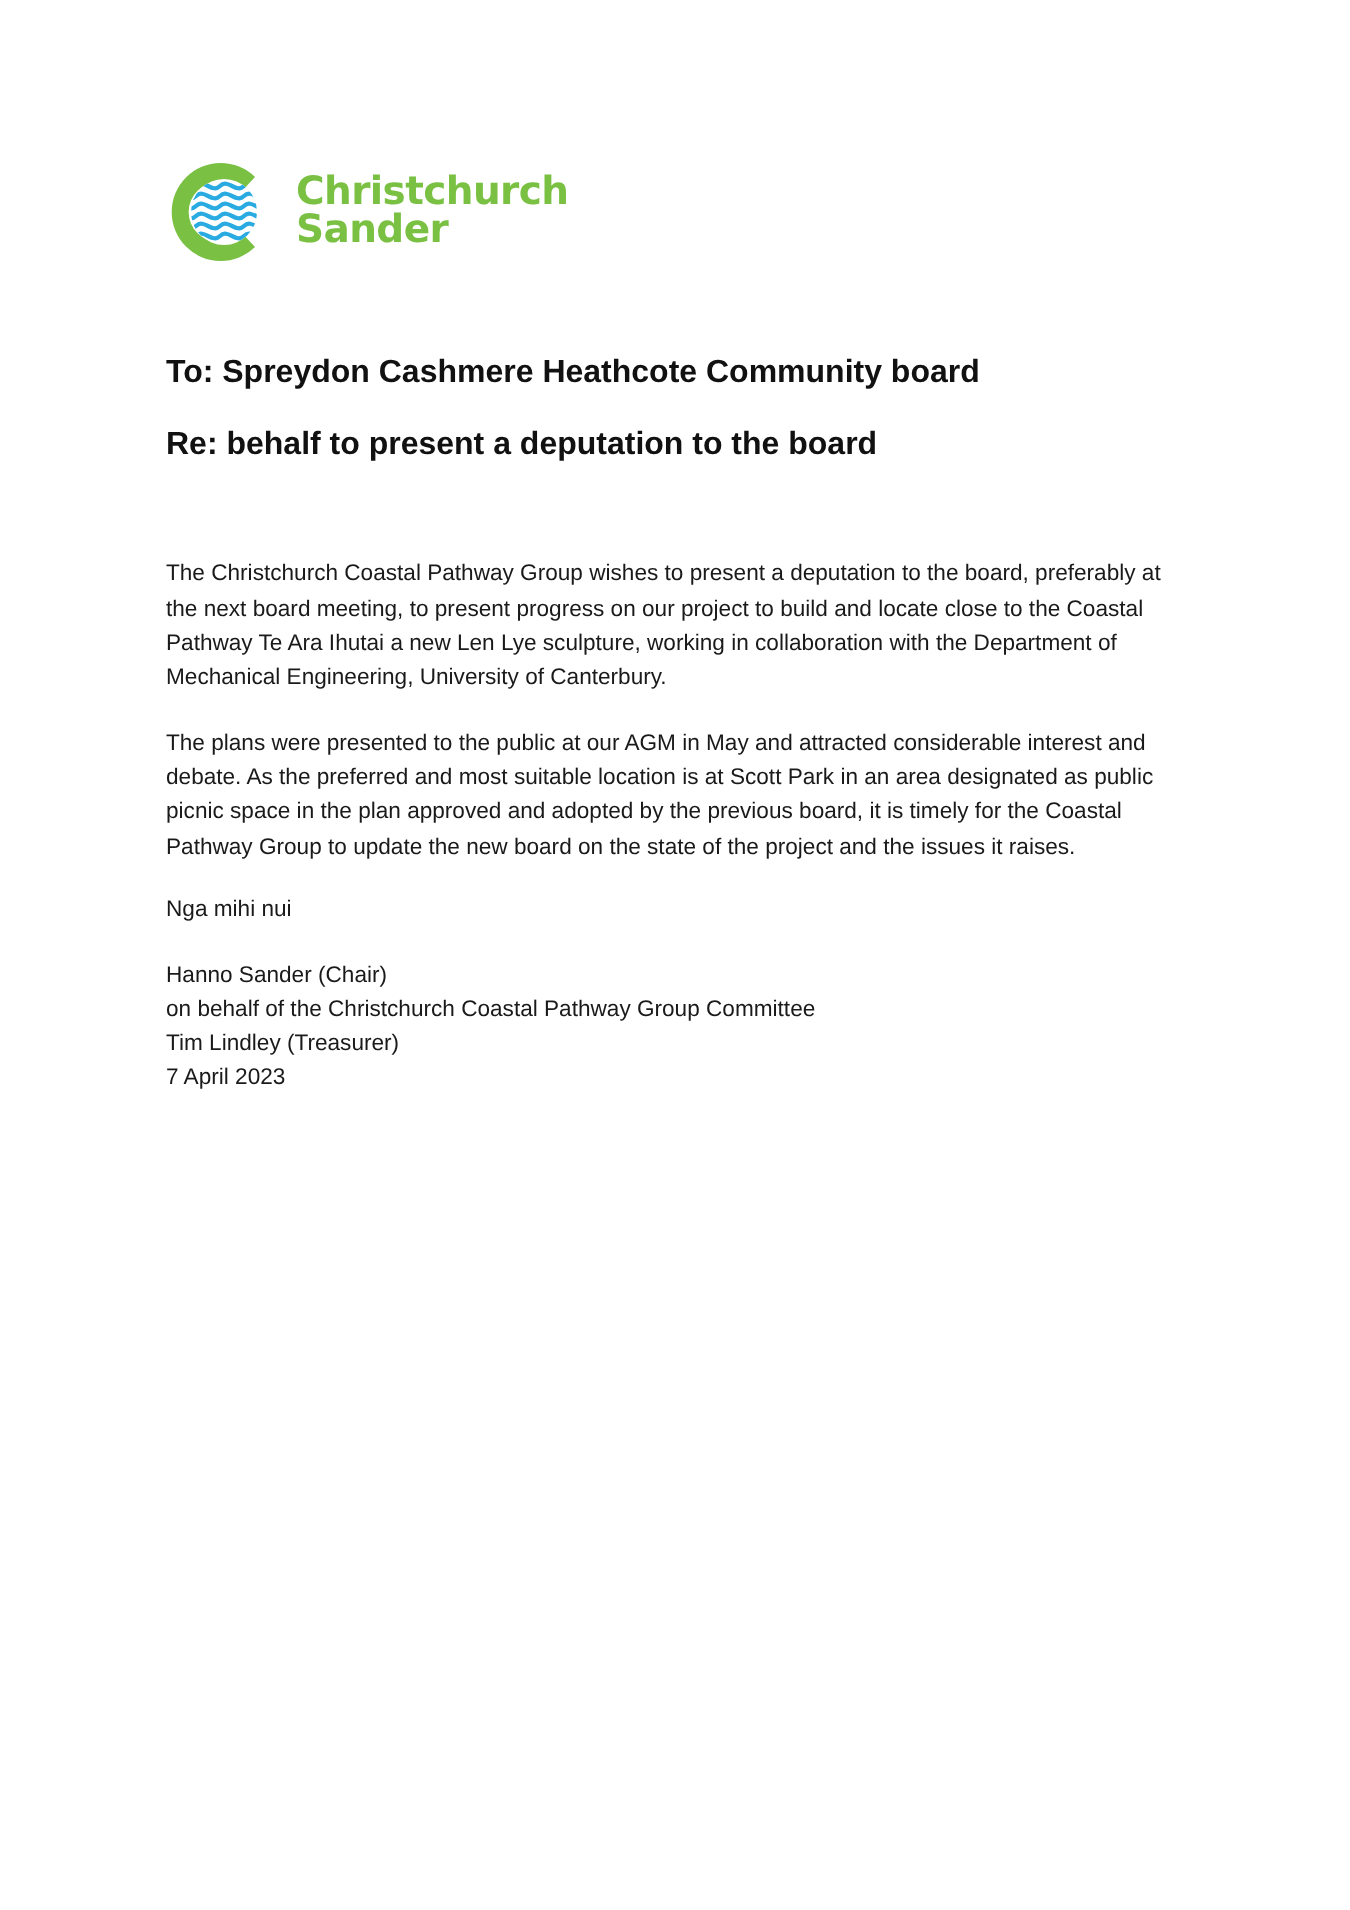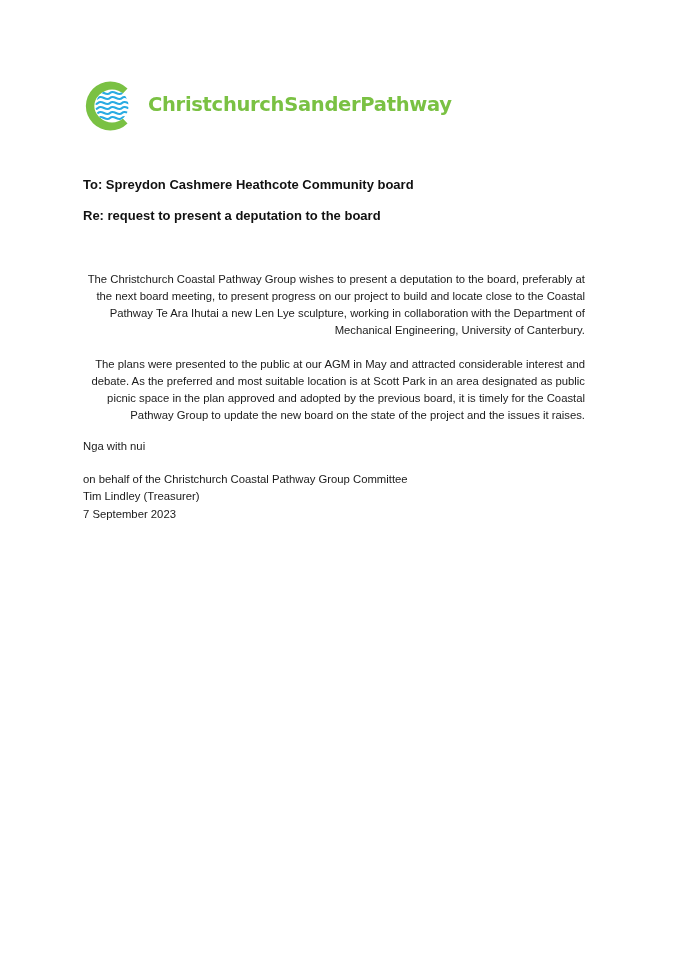--- a/index.html
+++ b/index.html
@@ -39,60 +39,60 @@
     flex: 0 0 62px;
     position: relative;
   }
   .logo-mark svg {
     display: block;
     width: 62px;
     height: 62px;
   }
   .logo-words {
     display: flex;
-    flex-direction: row;
+    flex-direction: column;
     line-height: 0.99;
     padding-bottom: 2px;
   }
   .logo-words span {
     font-family: "DejaVu Sans", sans-serif;
     font-weight: bold;
     font-size: 19.5px;
     letter-spacing: -0.3px;
     color: #7AC143;
     white-space: nowrap;
   }
 
   
   .letter {
     position: absolute;
     left: 83px;
     top: 176px;
     width: 502px;
   }
   .hdr-line {
-    font-size: 13px;
+    font-size: 16px;
     font-weight: bold;
     line-height: 1.42;
     color: #111111;
     margin: 0 0 13px 0;
   }
   .hdr-line:last-of-type {
     margin-bottom: 0;
   }
 
   .body-block {
     margin-top: 45px;
   }
   .para {
     font-size: 11.3px;
     line-height: 1.52;
     color: #1a1a1a;
     margin: 0 0 16px 0;
-    text-align: right;
+    text-align: left;
   }
   .para.tight {
     margin-bottom: 14px;
   }
   .greeting {
     font-size: 11.3px;
     line-height: 1.52;
     color: #1a1a1a;
     margin: 0;
   }
@@ -147,36 +147,36 @@
             </g>
           <g transform="translate(-3,43)">
               <use href="#wv"></use>
             </g>
         </g>
       </svg>
     </div>
     <div class="logo-words">
       <span>Christchurch</span>
       <span>Sander</span>
-      <span>Pathway</span>
     </div>
   </div>
 
   <div class="letter">
 
     <p class="hdr-line">To: Spreydon Cashmere Heathcote Community board</p>
-    <p class="hdr-line">Re: request to present a deputation to the board</p>
+    <p class="hdr-line">Re: behalf to present a deputation to the board</p>
 
     <div class="body-block">
       <p class="para" style="margin-top:0;">The Christchurch Coastal Pathway Group wishes to present a deputation to the board, preferably at the next board meeting, to present progress on our project to build and locate close to the Coastal Pathway Te Ara Ihutai a new Len Lye sculpture, working in collaboration with the Department of Mechanical Engineering, University of Canterbury.</p>
       <p class="para tight">The plans were presented to the public at our AGM in May and attracted considerable interest and debate. As the preferred and most suitable location is at Scott Park in an area designated as public picnic space in the plan approved and adopted by the previous board, it is timely for the Coastal Pathway Group to update the new board on the state of the project and the issues it raises.</p>
 
-      <p class="signoff">Nga with nui</p>
+      <p class="signoff">Nga mihi nui</p>
 
       <div class="sig-block">
+        <div>Hanno Sander (Chair)</div>
         <div>on behalf of the Christchurch Coastal Pathway Group Committee</div>
         <div>Tim Lindley (Treasurer)</div>
-        <div>7 September 2023</div>
+        <div>7 April 2023</div>
       </div>
     </div>
 
   </div>
 </div>
 
 </body></html>

